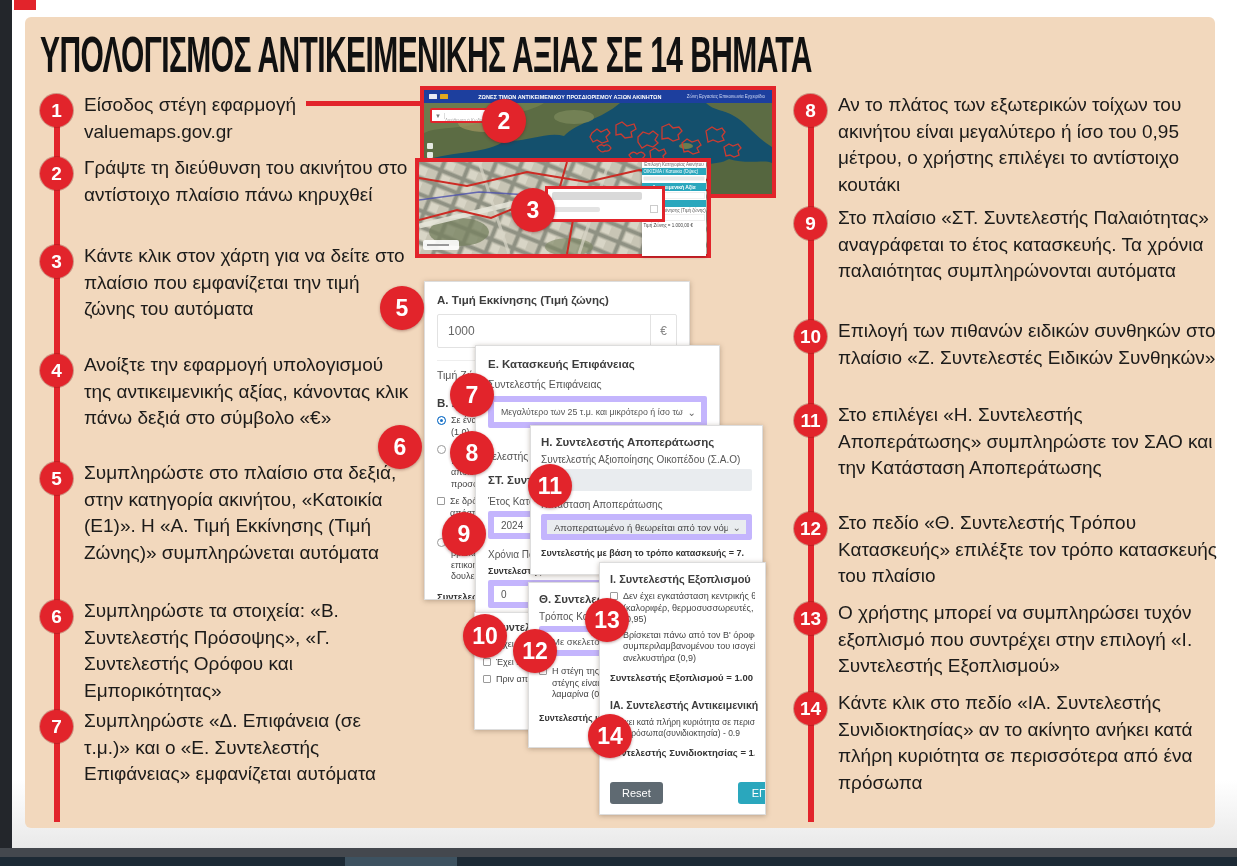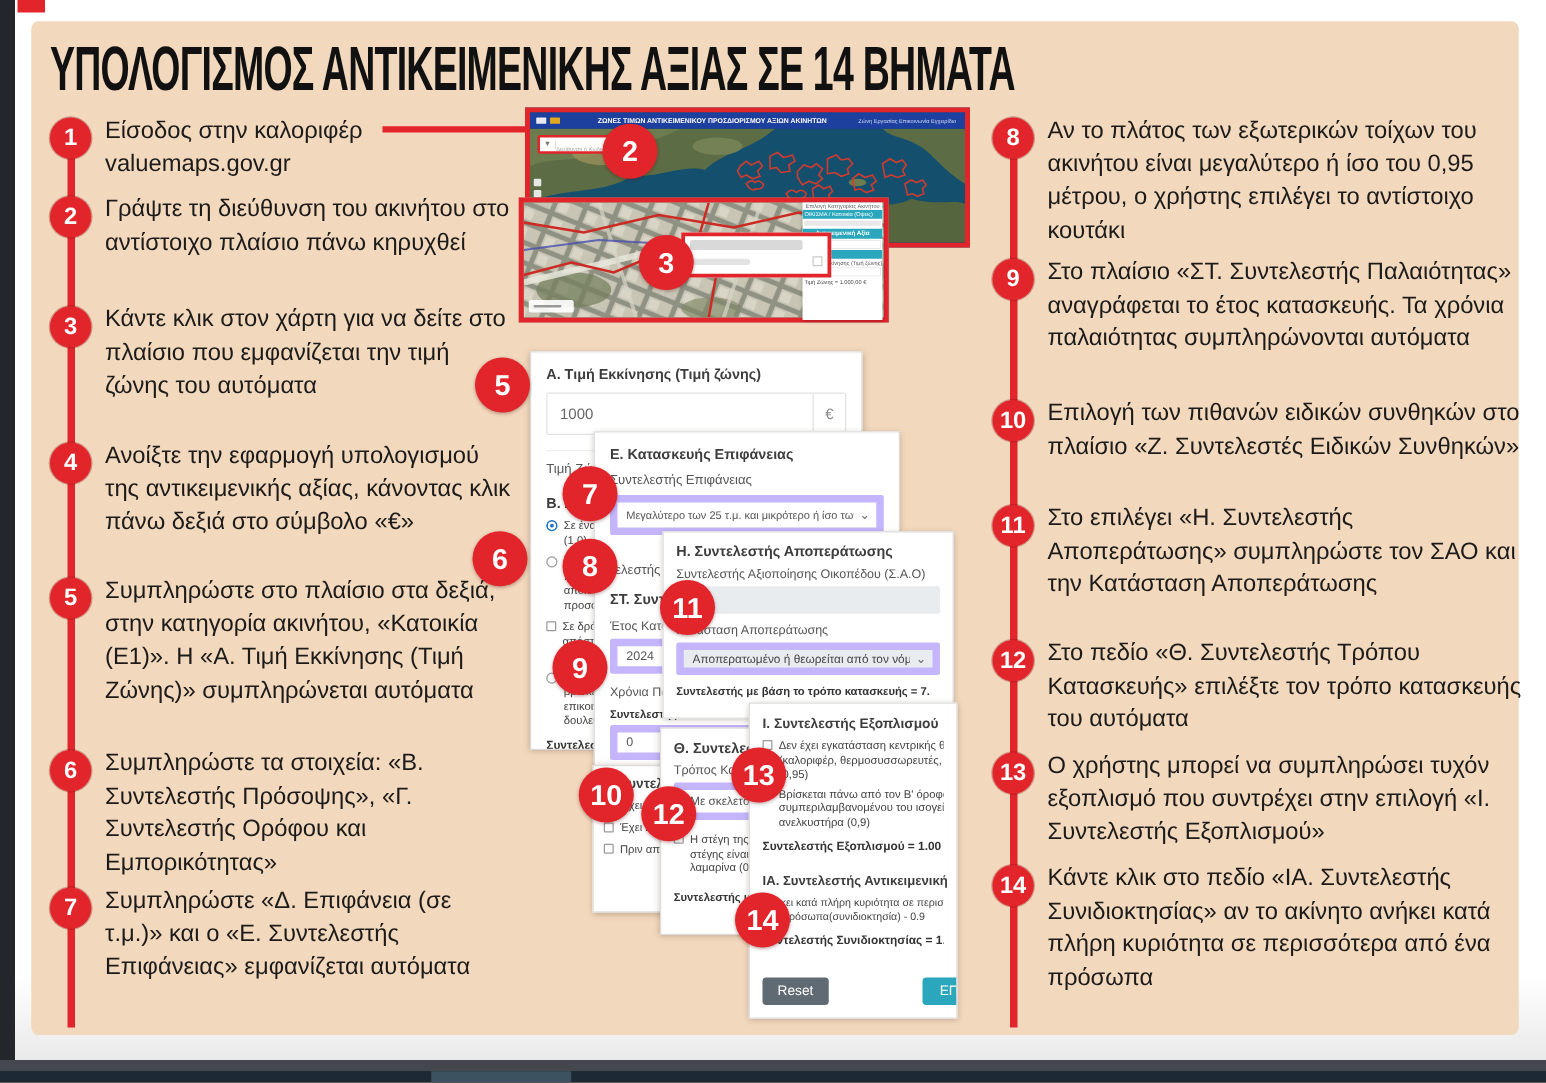--- a/index.html
+++ b/index.html
@@ -92,21 +92,21 @@
   <div class="panel"></div>
 
   <h1 class="title">ΥΠΟΛΟΓΙΣΜΟΣ ΑΝΤΙΚΕΙΜΕΝΙΚΗΣ ΑΞΙΑΣ ΣΕ 14 ΒΗΜΑΤΑ</h1>
 
   <div class="vline" style="left:54px;top:110px;height:712px;"></div>
   <div class="vline" style="left:808px;top:110px;height:712px;"></div>
   <div class="conn" style="left:306px;top:101px;width:114px;"></div>
 
   <div class="step sl" style="top:92px">
     <div class="badge">1</div>
-    <div class="stext">Είσοδος στην καλοριφέρ valuemaps.gov.gr</div>
+    <div class="stext">Είσοδος στέγη εφαρμογή valuemaps.gov.gr</div>
   </div>
   <div class="step sl" style="top:155px">
     <div class="badge">2</div>
     <div class="stext">Γράψτε τη διεύθυνση του ακινήτου στο αντίστοιχο πλαίσιο πάνω κηρυχθεί</div>
   </div>
   <div class="step sl" style="top:243px">
     <div class="badge">3</div>
     <div class="stext">Κάντε κλικ στον χάρτη για να δείτε στο πλαίσιο που εμφανίζεται την τιμή ζώνης του αυτόματα</div>
   </div>
   <div class="step sl" style="top:352px">
@@ -137,21 +137,21 @@
   <div class="step sr" style="top:318px">
     <div class="badge">10</div>
     <div class="stext">Επιλογή των πιθανών ειδικών συνθηκών στο πλαίσιο «Ζ. Συντελεστές Ειδικών Συνθηκών»</div>
   </div>
   <div class="step sr" style="top:402px">
     <div class="badge">11</div>
     <div class="stext">Στο επιλέγει «Η. Συντελεστής Αποπεράτωσης» συμπληρώστε τον ΣΑΟ και την Κατάσταση Αποπεράτωσης</div>
   </div>
   <div class="step sr" style="top:510px">
     <div class="badge">12</div>
-    <div class="stext">Στο πεδίο «Θ. Συντελεστής Τρόπου Κατασκευής» επιλέξτε τον τρόπο κατασκευής του αυτόματα</div>
+    <div class="stext">Στο πεδίο «Θ. Συντελεστής Τρόπου Κατασκευής» επιλέξτε τον τρόπο κατασκευής του πλαίσιο</div>
   </div>
   <div class="step sr" style="top:600px">
     <div class="badge">13</div>
     <div class="stext">Ο χρήστης μπορεί να συμπληρώσει τυχόν εξοπλισμό που συντρέχει στην επιλογή «Ι. Συντελεστής Εξοπλισμού»</div>
   </div>
   <div class="step sr" style="top:690px">
     <div class="badge">14</div>
     <div class="stext">Κάντε κλικ στο πεδίο «ΙΑ. Συντελεστής Συνιδιοκτησίας» αν το ακίνητο ανήκει κατά πλήρη κυριότητα σε περισσότερα από ένα πρόσωπα</div>
   </div>
 

